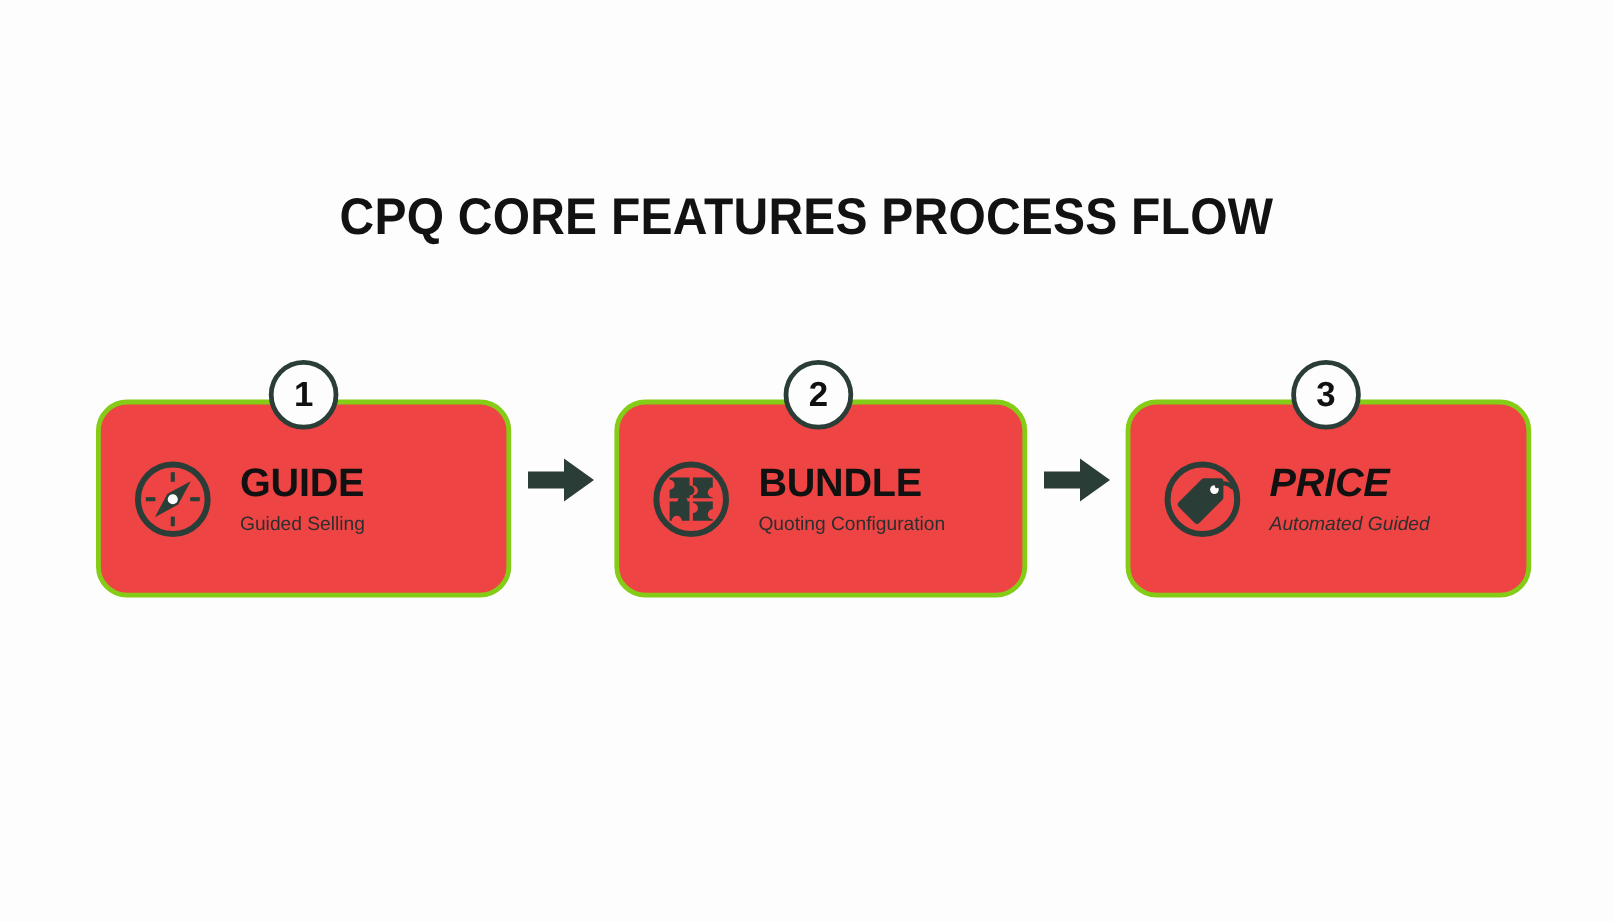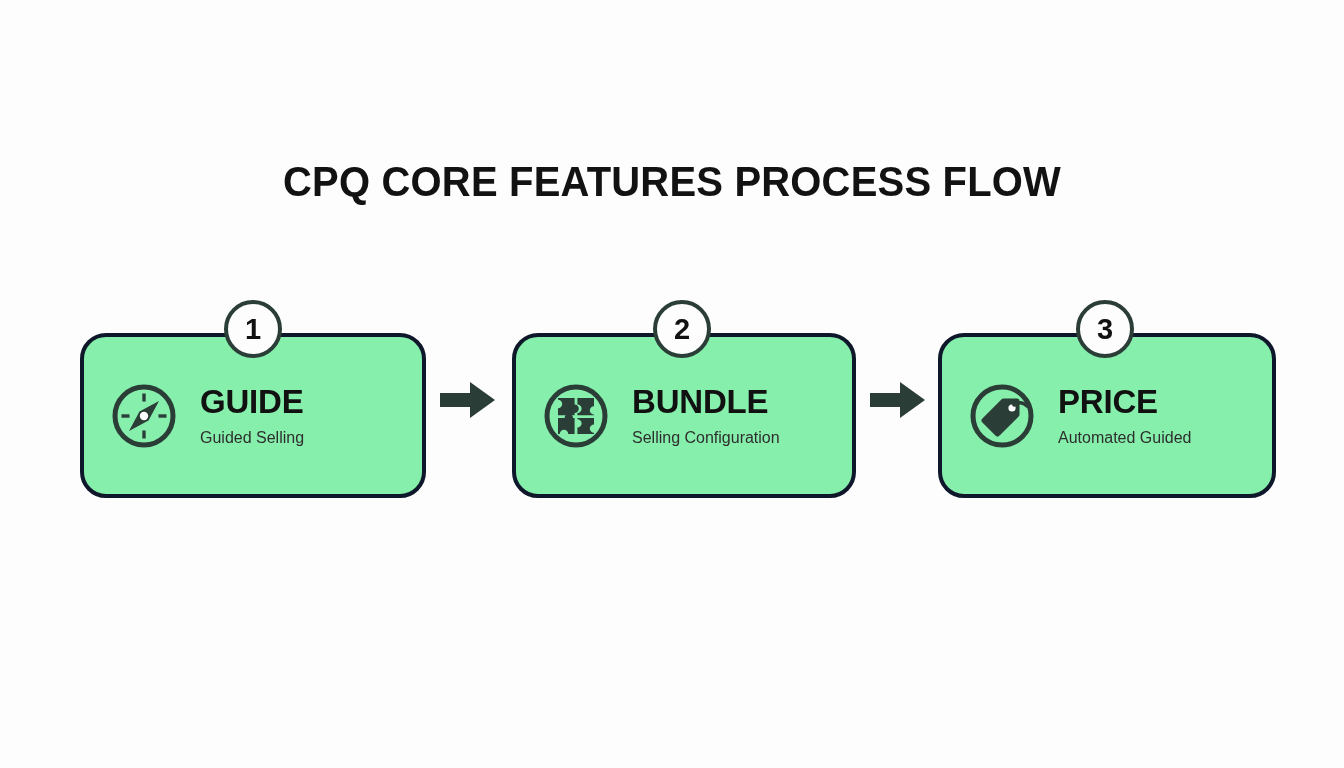--- a/index.html
+++ b/index.html
@@ -43,23 +43,23 @@
     left: 80px;
     top: 300px;
     width: 1196px;
     height: 200px;
   }
 
   .card {
     position: absolute;
     top: 33px;
     height: 165px;
-    border: 4px solid #0f172a;
+    border: 4px solid #84cc16;
     border-radius: 26px;
-    background: #86efac;
+    background: #ef4444;
     box-sizing: border-box;
   }
   .card-inner {
     position: absolute;
     left: 0;
     top: 0;
     right: 0;
     bottom: 0;
     display: flex;
     align-items: center;
@@ -116,21 +116,21 @@
     position: absolute;
     top: 100px;
     width: 56px;
     height: 40px;
     transform: translateY(-50%);
   }
 
   
   #card-1 { left: 0px;   width: 346px; }
   #card-2 { left: 432px; width: 344px; }
-  #card-3 { left: 858px; width: 338px; }
+  #card-3 { left: 858px; width: 338px; font-style: italic; }
 
   #badge-1 { left: 144px; }
   #badge-2 { left: 573px; }
   #badge-3 { left: 996px; }
 
   #arrow-1 { left: 360px; }
   #arrow-2 { left: 790px; }
 </style>
 </head>
 <body>
@@ -170,21 +170,21 @@
           <circle cx="34" cy="34" r="29" fill="none" stroke="#2b3d37" stroke-width="5"></circle>
           <g fill="#2b3d37">
             <path d="M16 16 H32.6 V22.5 a4.2 4.2 0 1 1 0 8.4 V33.2 H16 V26.2 a4.2 4.2 0 1 0 0 -8.4 Z"></path>
             <path d="M35.4 16 H52 V24.2 a4.2 4.2 0 1 0 0 8.4 V33.2 H35.4 V30.9 a4.2 4.2 0 1 0 0 -8.4 Z"></path>
             <path d="M16 35.9 H22.6 a4.2 4.2 0 1 1 8.4 0 H32.6 V52 H26.2 a4.2 4.2 0 1 0 -8.4 0 H16 Z"></path>
             <path d="M35.4 35.9 H52 V42.4 a4.2 4.2 0 1 0 0 8.4 V52 H35.4 V45.6 a4.2 4.2 0 1 0 0 -8.4 Z"></path>
           </g>
         </svg>
         <div class="card-text">
           <div class="card-title">BUNDLE</div>
-          <div class="card-sub">Selling Configuration</div>
+          <div class="card-sub">Quoting Configuration</div>
         </div>
       </div>
     </div>
     <div class="badge" id="badge-2">2</div>
 
     <svg class="arrow" id="arrow-2" viewBox="0 0 56 40">
       <path d="M0 13 L30 13 L30 2 L55 20 L30 38 L30 27 L0 27 Z" fill="#2b3d37"></path>
     </svg>
 
     <div class="card" id="card-3">

